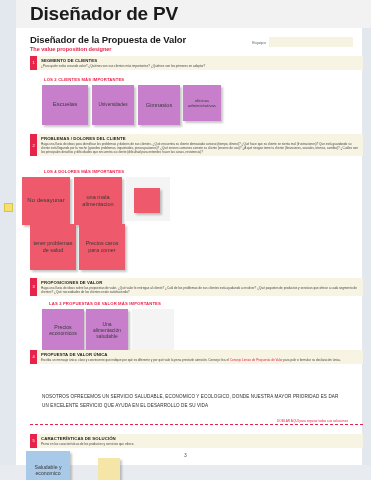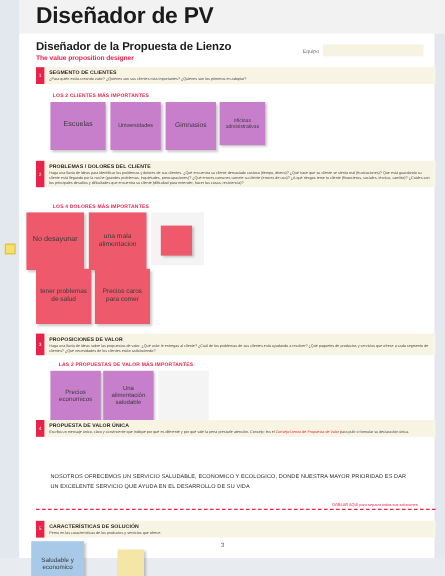--- a/index.html
+++ b/index.html
@@ -108,21 +108,21 @@
 <div class="gutter-bottom"></div>
 <div class="side-marker"></div>
 
 <div class="doc-header">
   <div class="doc-header-title">Diseñador de PV</div>
 </div>
 
 <div class="page">
 
   <div class="title-block">
-    <div class="title-es">Diseñador de la Propuesta de Lienzo</div>
+    <div class="title-es">Diseñador de la Propuesta de Valor</div>
     <div class="title-en">The value proposition designer</div>
   </div>
 
   <div class="team-wrap">
     <span class="team-label">Equipo</span>
     <input class="team-input" type="text" value="" style="">
   </div>
 
   <div class="inst" style="top:28px;">
     <div class="inst-num">1</div>

